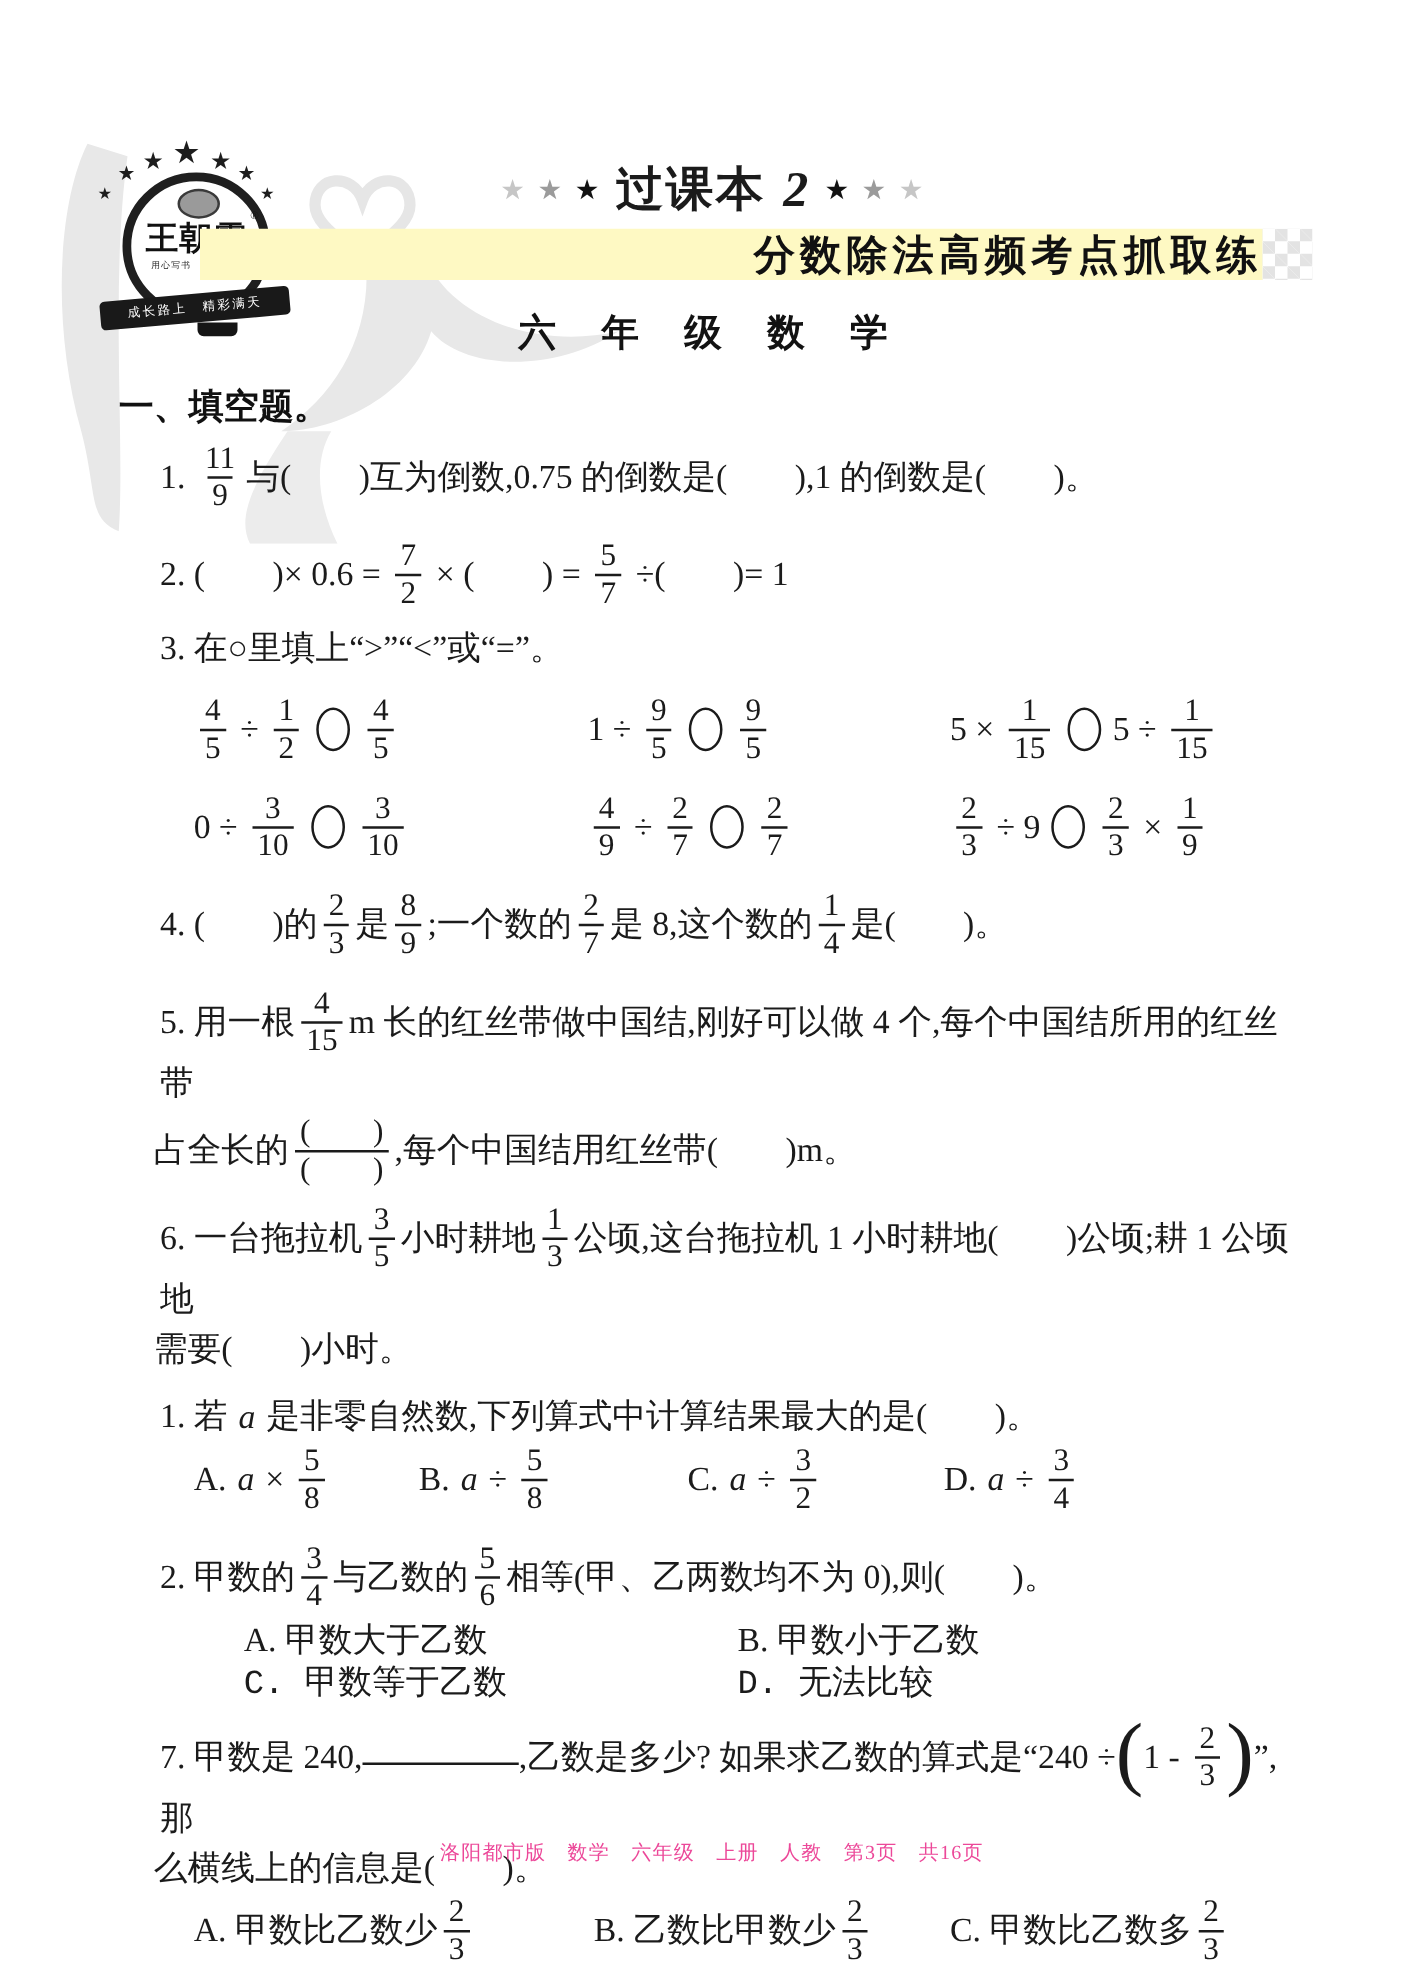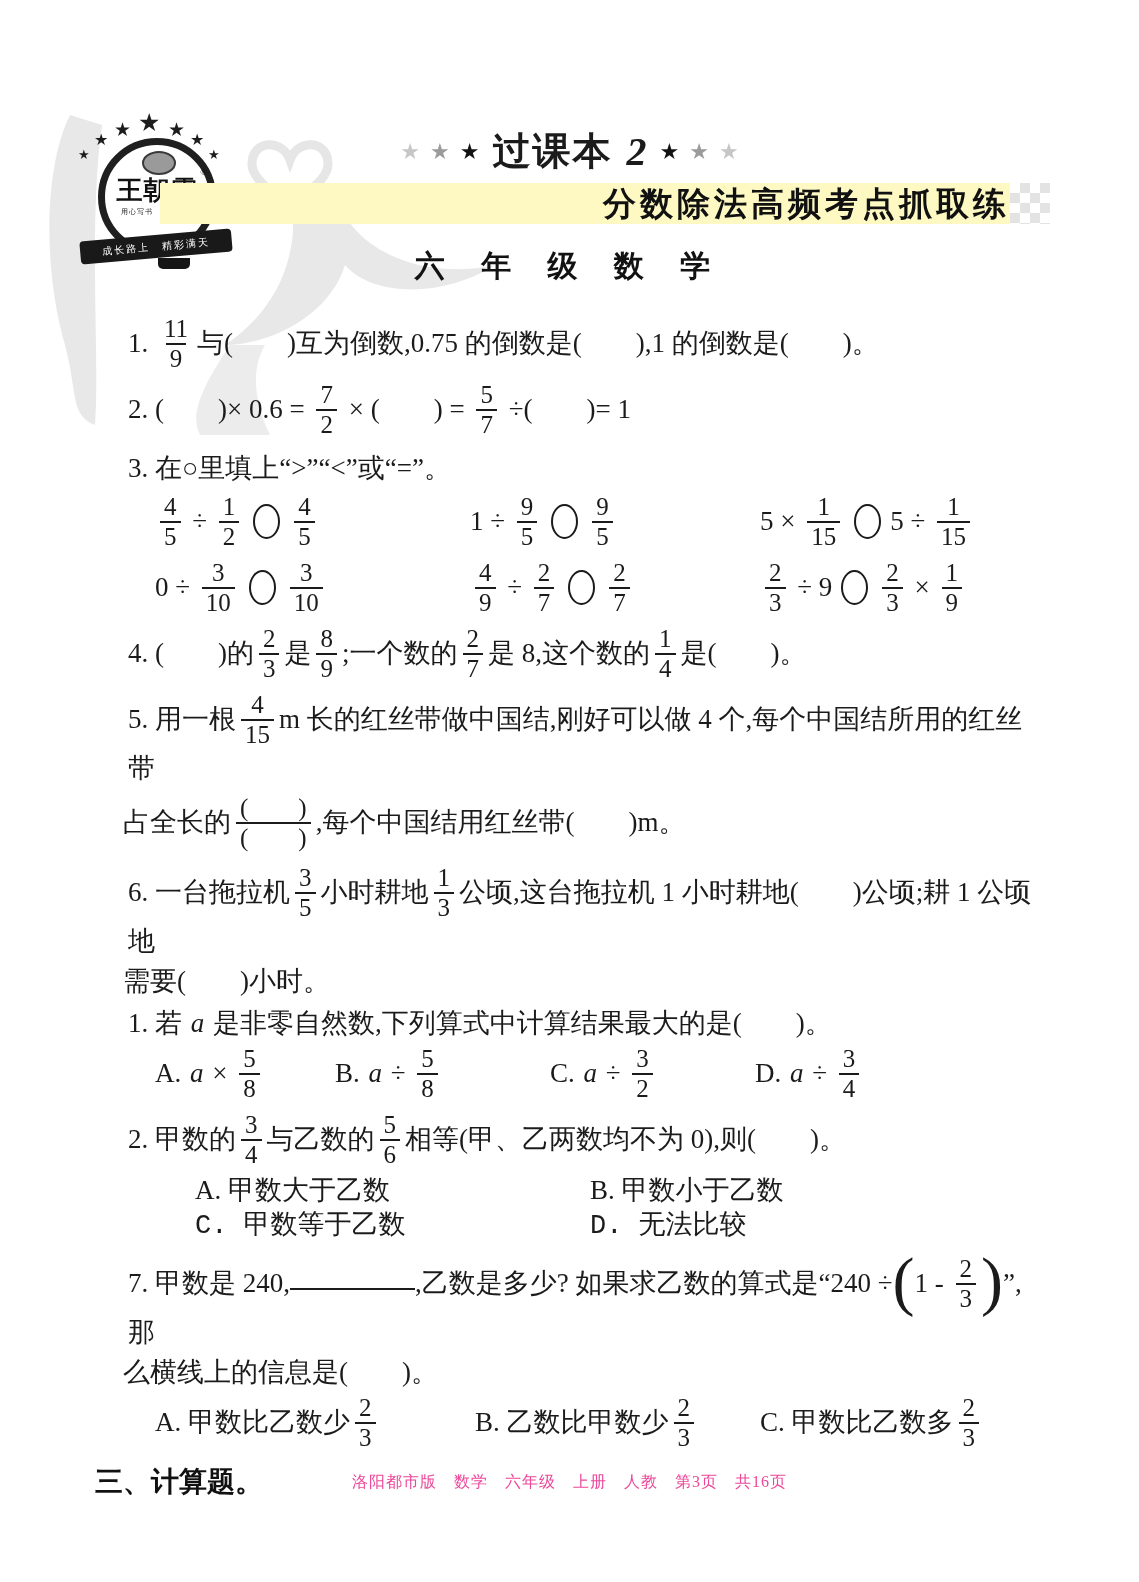--- a/index.html
+++ b/index.html
@@ -112,21 +112,21 @@
   .opts2 { padding-left:60px; }
   .opts2 .oa { width:395px;margin-left:40px; } .opts2 .ob { flex:1; }
   .opts3 { padding-left:60px; }
   .opts3 .p1 { width:320px; } .opts3 .p2 { width:285px; } .opts3 .p3 { flex:1; }
 
   .footer {
     position:absolute; left:0; top:1472px; width:100%; text-align:center;
     font-size:16px; color:#ec4899; letter-spacing:1px;
   }
 
-  .mtop2{margin-top:2px;font-family:Liberation Mono, monospace;} .mtop4{margin-top:4px;} .mtop6{margin-top:6px;}
+  .mtop2{margin-top:2px;font-family:Liberation Mono, monospace;} .mtop4{margin-top:4px;} .mtop6{margin-top:18px;}
   .mtop8{margin-top:8px;} .mtop10{margin-top:10px;}
 </style>
 </head>
 <body>
 
 <div class="page">
 
   <svg class="decor" width="520" height="330" style="left:40px;top:105px;" viewBox="0 0 520 330">
     <path d="M30 10 C 5 60, 2 160, 25 240 C 38 290, 30 310, 55 320 C 60 250, 48 120, 62 20 Z" fill="#e8e8e8"></path>
     <path d="M250 55 c -8 -22 -38 -20 -38 4 c 0 16 22 28 38 44 c 16 -16 38 -28 38 -44 c 0 -24 -30 -26 -38 -4 Z" fill="none" stroke="#e6e6e6" stroke-width="9"></path>
@@ -159,20 +159,21 @@
 
   <div class="banner-strip">
     <div class="banner-text hei">分数除法高频考点抓取练</div>
   </div>
   <div class="banner-checker"></div>
 
   <div class="subtitle hei">六 年 级 数 学</div>
 
   <div class="content">
 
+    <div class="sec-head hei">一、填空题。</div>
 
     <div class="line qline mtop8"><span class="mt">1. </span><span class="frac">
           <span class="num">11</span>
           <span class="den">9</span>
         </span><span class="mt">与(　　)互为倒数,0.75 的倒数是(　　),1 的倒数是(　　)。</span></div>
     <div class="line qline mtop6"><span class="mt">2. (　　)× 0.6 = </span><span class="frac">
           <span class="num">7</span>
           <span class="den">2</span>
         </span><span class="mt"> × (　　) = </span><span class="frac">
           <span class="num">5</span>

